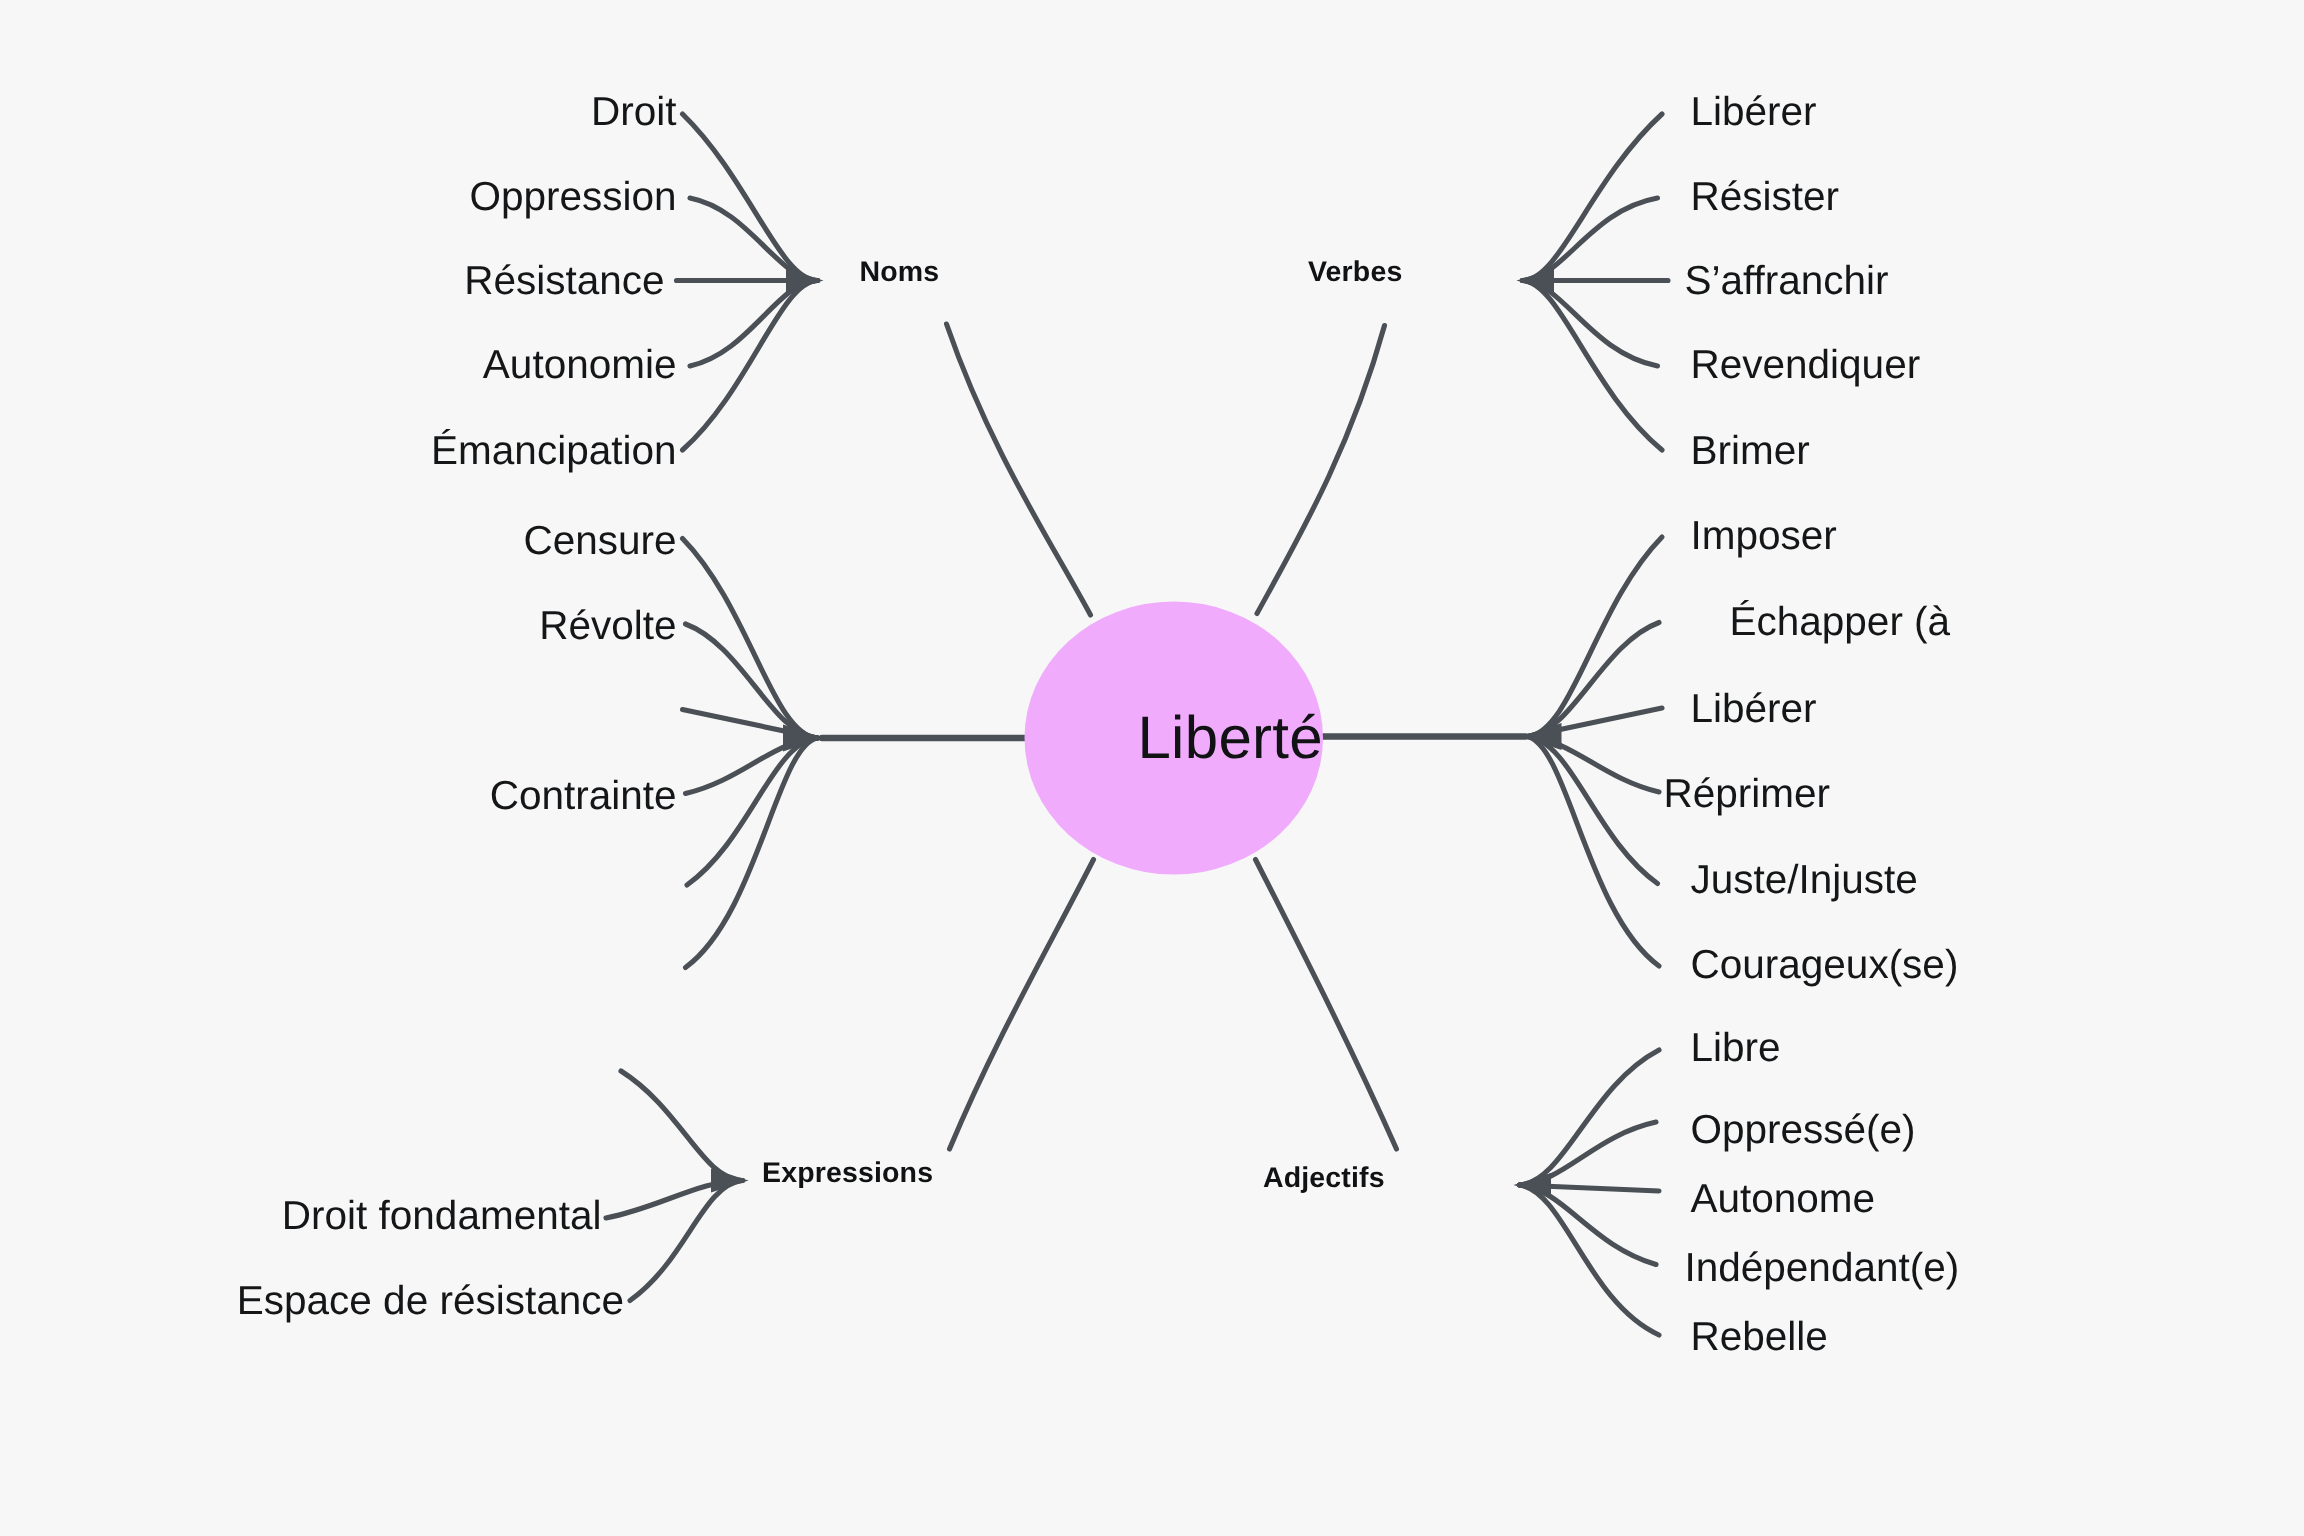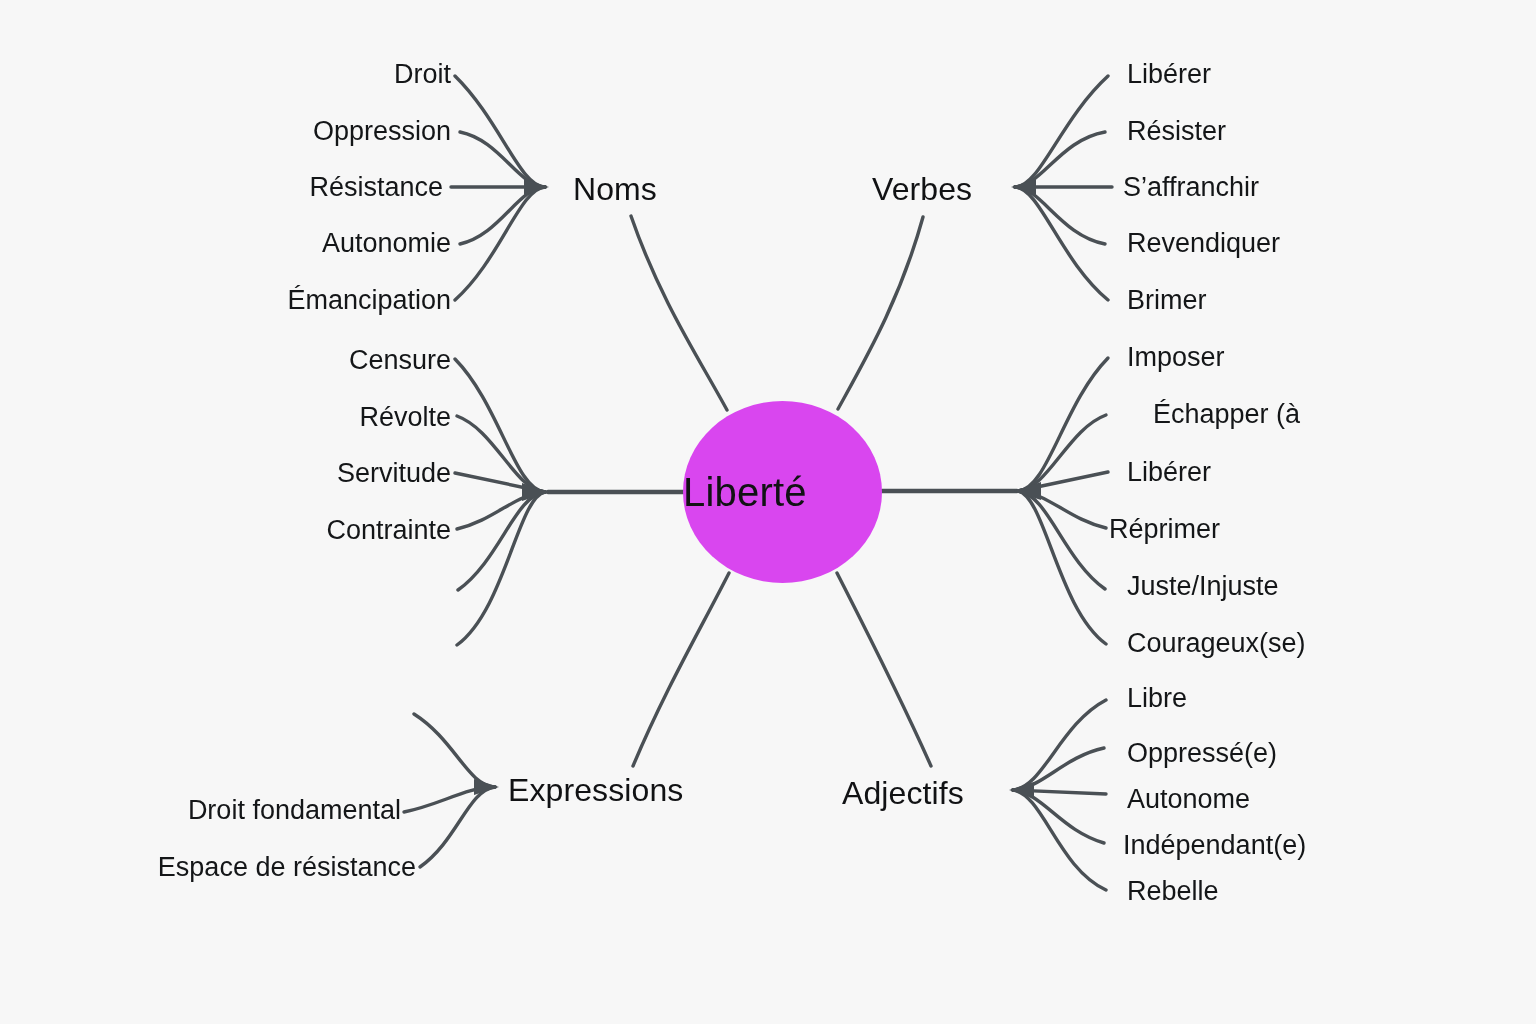--- a/index.html
+++ b/index.html
@@ -18,37 +18,37 @@
   #wires {
     position: absolute;
     left: 0; top: 0;
     width: 1536px;
     height: 1024px;
     pointer-events: none;
   }
   .center-node {
     position: absolute;
     border-radius: 50%;
-    background: #d946ef;
+    background: #f0abfc;
     display: flex;
     align-items: center;
-    justify-content: flex-start;
+    justify-content: flex-end;
     z-index: 3;
   }
   .center-label {
     font-size: 40px;
     font-weight: 400;
     color: #111214;
     letter-spacing: 0.2px;
     white-space: nowrap;
   }
   .hub-label {
     position: absolute;
-    font-size: 32px;
-    font-weight: 400;
+    font-size: 19px;
+    font-weight: 700;
     color: #111214;
     white-space: nowrap;
     z-index: 4;
     letter-spacing: 0.1px;
   }
   .hub-label.left-side  { text-align: right; }
   .hub-label.right-side { text-align: left; }
   .leaf-label {
     position: absolute;
     font-size: 27px;
@@ -143,21 +143,20 @@
   <div class="leaf-label align-right" style="left:51px; top:284px; width:400px;">Émancipation</div>
 
   <div class="leaf-label align-left" style="left:1127px; top:58px;">Libérer</div>
   <div class="leaf-label align-left" style="left:1127px; top:115px;">Résister</div>
   <div class="leaf-label align-left" style="left:1123px; top:171px;">S’affranchir</div>
   <div class="leaf-label align-left" style="left:1127px; top:227px;">Revendiquer</div>
   <div class="leaf-label align-left" style="left:1127px; top:284px;">Brimer</div>
 
   <div class="leaf-label align-right" style="left:51px; top:344px; width:400px;">Censure</div>
   <div class="leaf-label align-right" style="left:51px; top:401px; width:400px;">Révolte</div>
-  <div class="leaf-label align-right" style="left:51px; top:457px; width:400px;">Servitude</div>
   <div class="leaf-label align-right" style="left:51px; top:514px; width:400px;">Contrainte</div>
   <div class="leaf-label align-right" style="left:51px; top:572px; width:400px;"></div>
   <div class="leaf-label align-right" style="left:51px; top:628px; width:400px;"></div>
 
   <div class="leaf-label align-left" style="left:1127px; top:341px;">Imposer</div>
   <div class="leaf-label align-left" style="left:1153px; top:398px;">Échapper (à</div>
   <div class="leaf-label align-left" style="left:1127px; top:456px;">Libérer</div>
   <div class="leaf-label align-left" style="left:1109px; top:513px;">Réprimer</div>
   <div class="leaf-label align-left" style="left:1127px; top:570px;">Juste/Injuste</div>
   <div class="leaf-label align-left" style="left:1127px; top:627px;">Courageux(se)</div>

